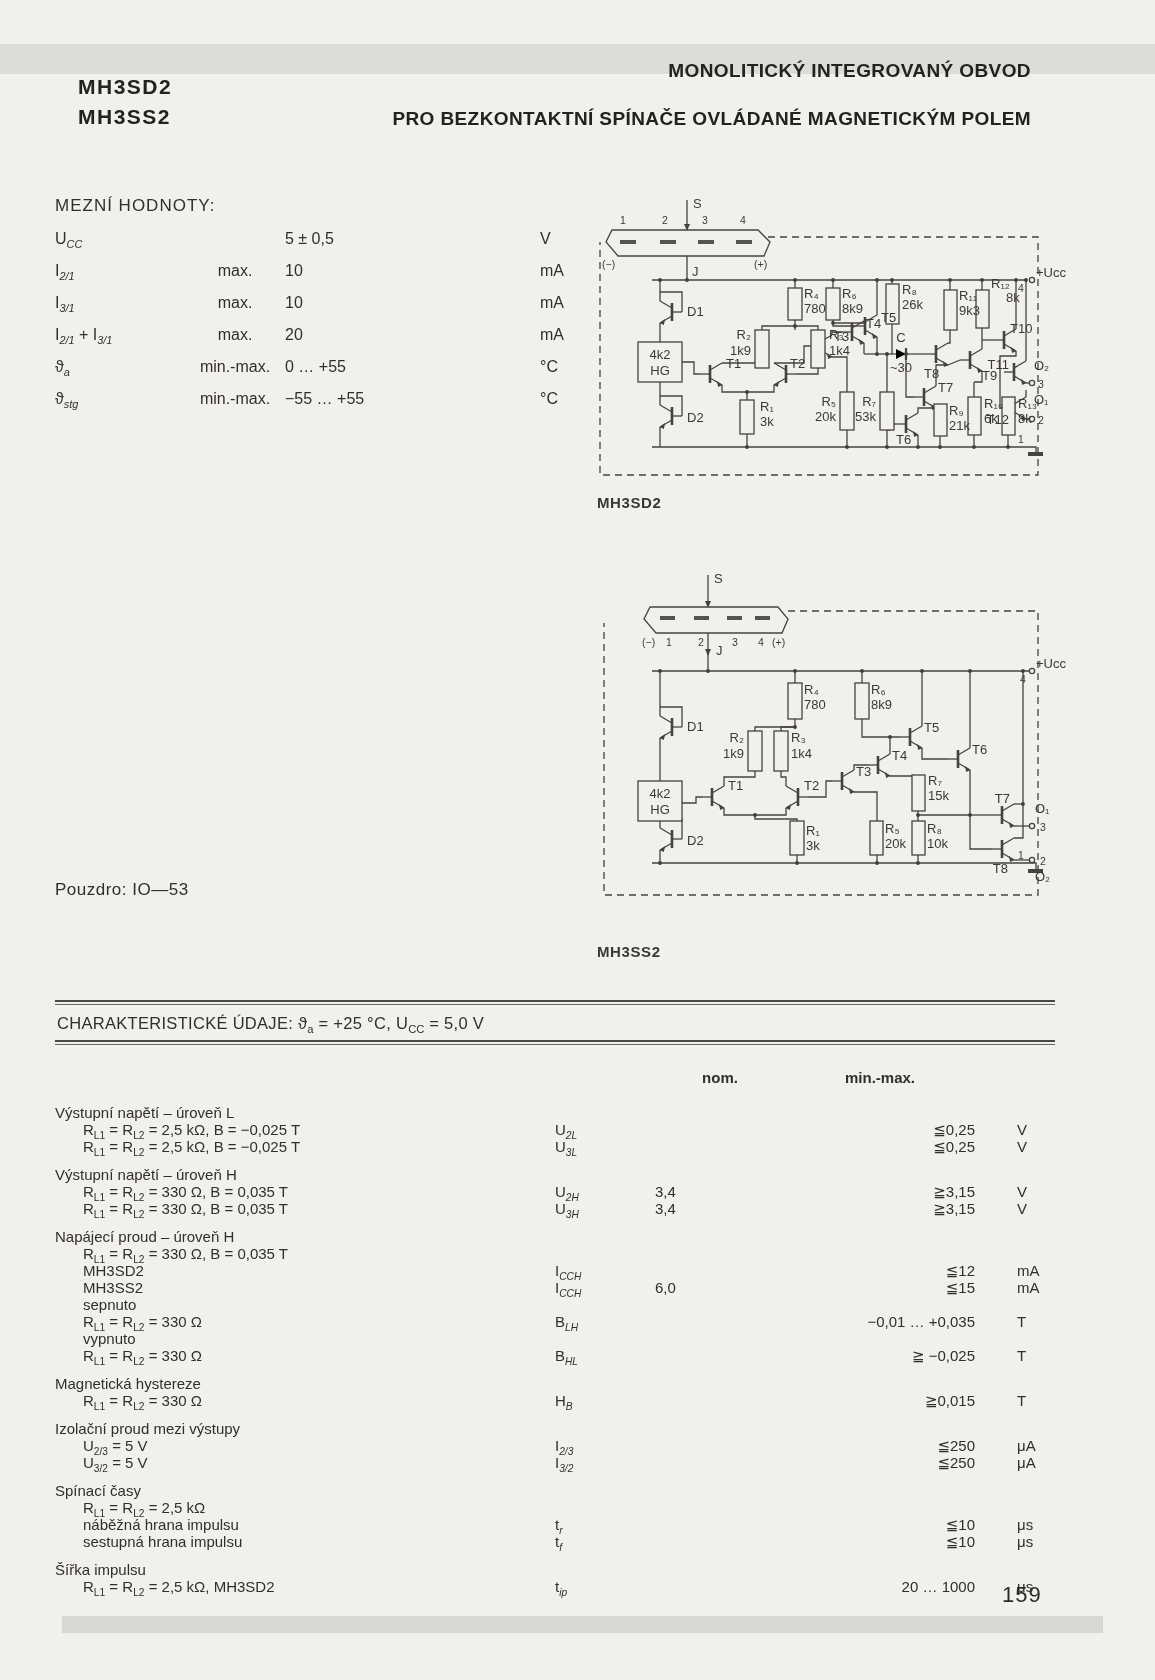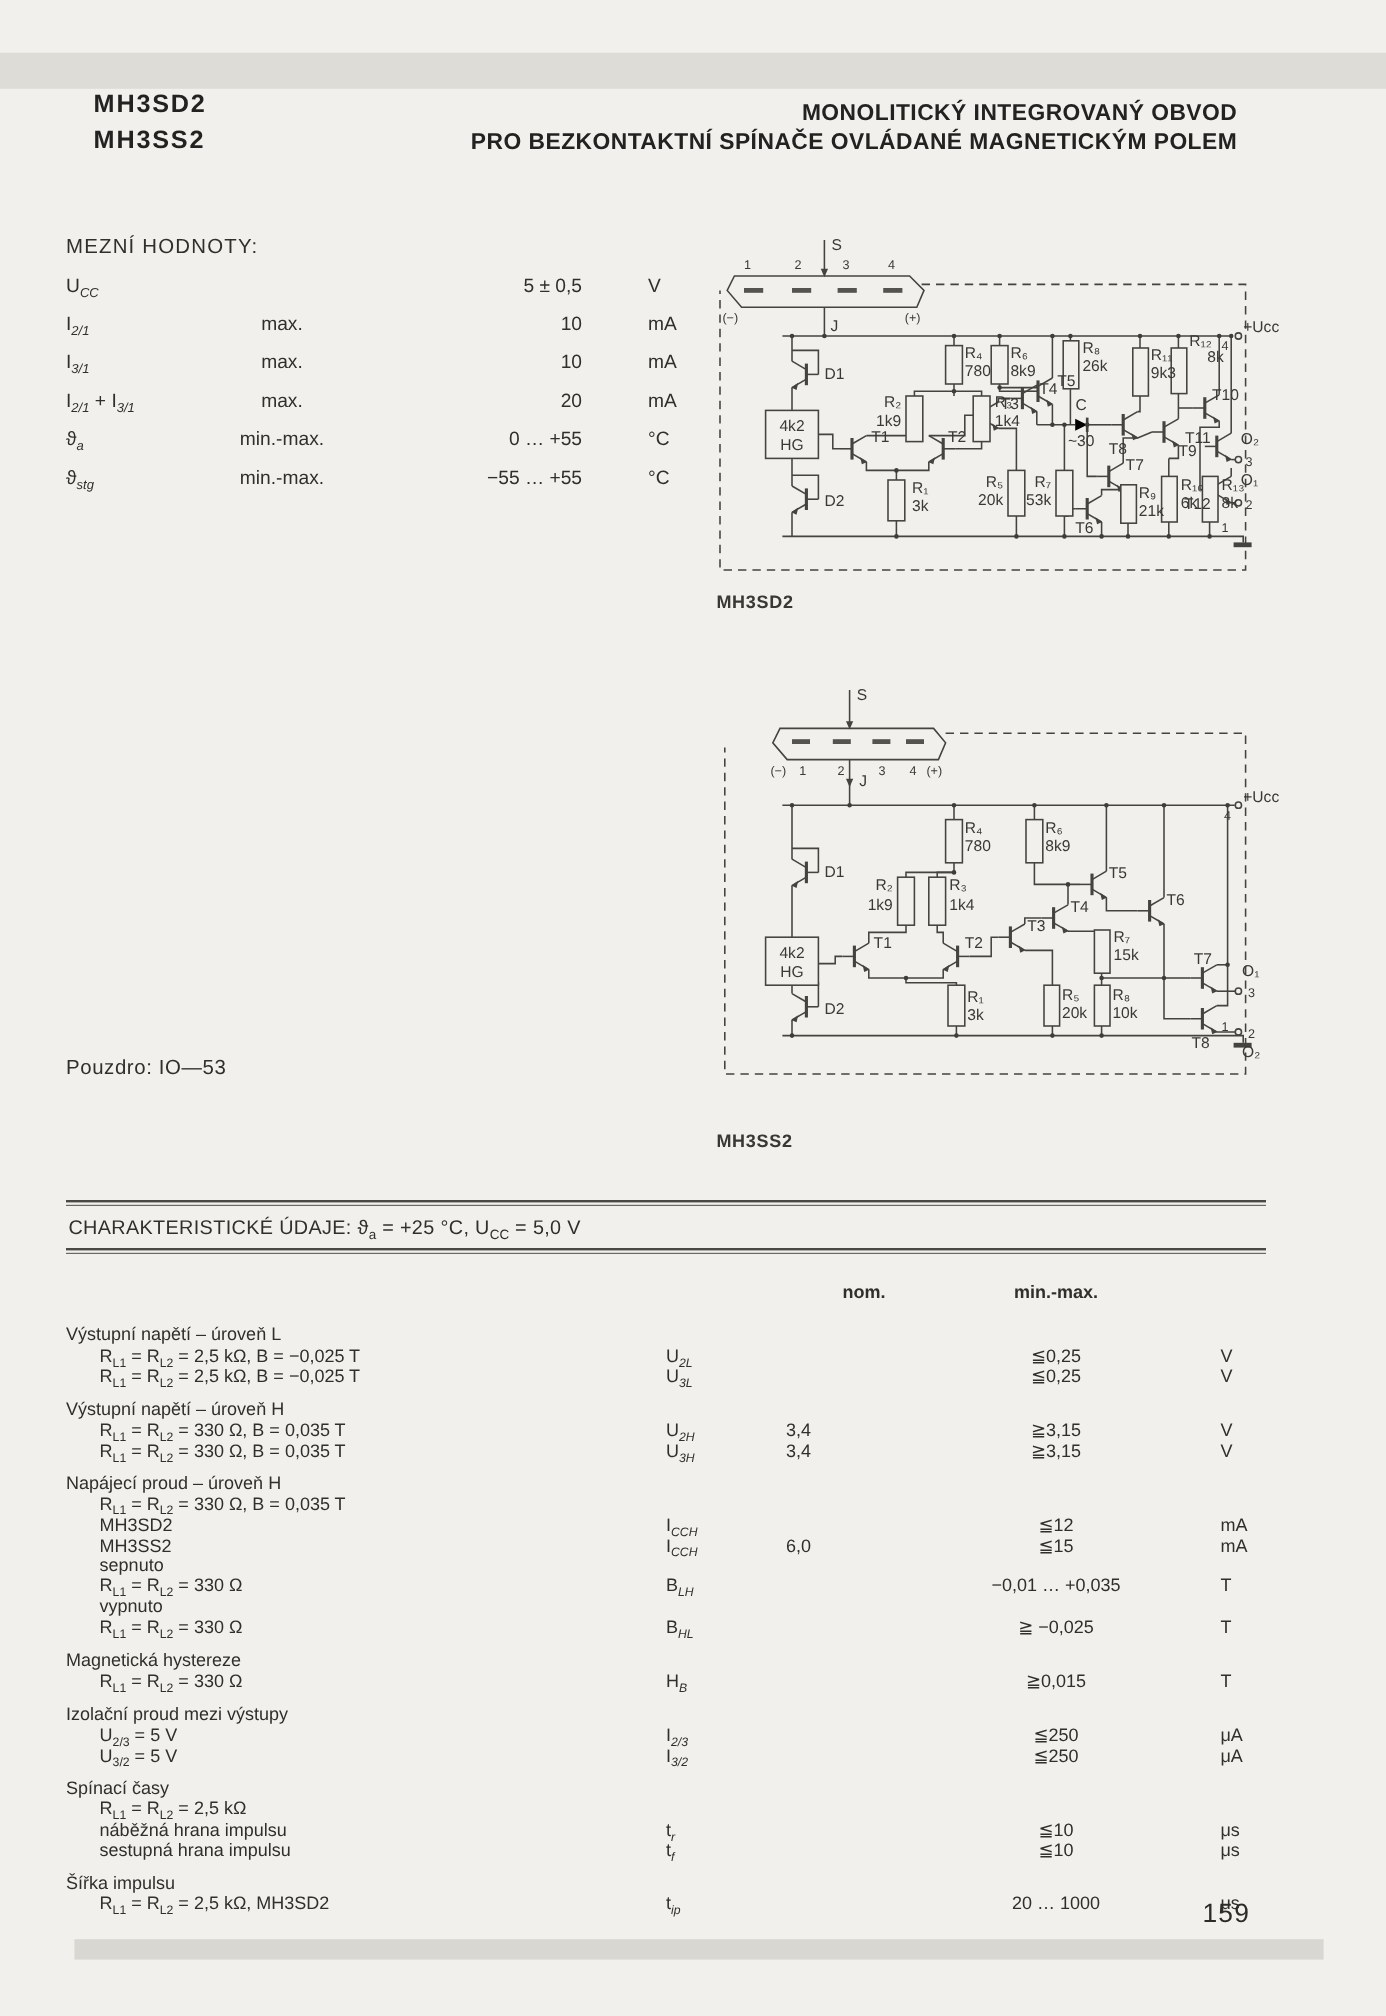--- a/index.html
+++ b/index.html
@@ -8,21 +8,21 @@
   .band-top{position:absolute;left:0;top:44px;width:1155px;height:30px;background:#dddcd7}
   .band-bottom{position:absolute;left:62px;top:1616px;width:1041px;height:17px;background:#d8d7d2}
   .pn{position:absolute;left:78px;font-size:21px;font-weight:bold;letter-spacing:1.5px;color:#232220}
   .title{position:absolute;right:124px;font-size:19px;font-weight:bold;letter-spacing:.4px;color:#232220;white-space:nowrap}
   
   .limits{position:absolute;left:55px;top:196px;width:560px}
   .limits h3{margin:0;font-size:17px;font-weight:normal;letter-spacing:1px}
   .lrow{display:flex;align-items:baseline;height:32px;font-size:16px}
   .l-sym{width:130px}
   .l-qual{width:100px;text-align:center}
-  .l-val{width:200px;text-align:right}
+  .l-val{width:200px;text-align:left}
   .l-unit{width:110px;padding-left:55px;box-sizing:border-box}
   .limits .rows{margin-top:14px}
   sub{font-size:68%;line-height:0;letter-spacing:0}
   .sym sub{font-style:italic}
   
   .schem{position:absolute}
   .schem line,.schem path.w,.schem polyline,.schem rect.res,.schem polygon.pkg,.schem rect.hg,.schem circle.pin
     {stroke:#45433f;stroke-width:1.3;fill:none}
   .schem rect.res,.schem rect.hg{fill:#f1f0ec}
   .schem polygon.pkg{fill:#f1f0ec}
@@ -42,32 +42,32 @@
   .chart .hd{margin:9px 0 7px 2px;font-size:16.5px;letter-spacing:.3px}
   .colheads{position:relative;height:24px;margin-top:24px;font-weight:bold;font-size:15px}
   .colheads .nom{position:absolute;left:600px;width:130px;text-align:center}
   .colheads .mm{position:absolute;left:730px;width:190px;text-align:center}
   .crow{display:flex;align-items:baseline;height:17px;font-size:15px}
   .crow.head{margin-top:11px}
   .c-label{width:500px;box-sizing:border-box}
   .crow.ind .c-label{padding-left:28px}
   .c-sym{width:100px}
   .c-nom{width:130px;}
-  .c-mm{width:190px;text-align:center}
+  .c-mm{width:190px;text-align:right}
   .c-unit{width:80px;padding-left:42px;box-sizing:border-box}
   .page-num{position:absolute;left:1002px;top:1582px;font-size:22px;letter-spacing:1px;color:#2c2b29}
 </style>
 </head>
 <body>
 
 <div class="band-top"></div>
 
 <div class="pn" style="top:75px">MH3SD2</div>
 <div class="pn" style="top:105px">MH3SS2</div>
-<div class="title" style="top:84px">MONOLITICKÝ INTEGROVANÝ OBVOD</div>
+<div class="title" style="top:60px">MONOLITICKÝ INTEGROVANÝ OBVOD</div>
 <div class="title" style="top:108px">PRO BEZKONTAKTNÍ SPÍNAČE OVLÁDANÉ MAGNETICKÝM POLEM</div>
 
 <div class="limits">
   <h3>MEZNÍ HODNOTY:</h3>
   <div class="rows">
     <div class="lrow">
       <span class="l-sym sym">U<sub>CC</sub></span>
       <span class="l-qual"></span>
       <span class="l-val">5 ± 0,5</span>
       <span class="l-unit">V</span>

